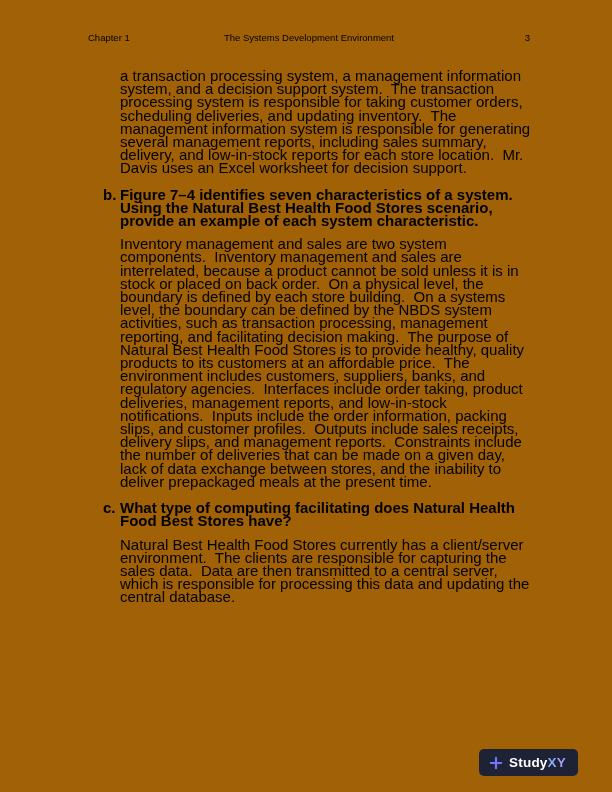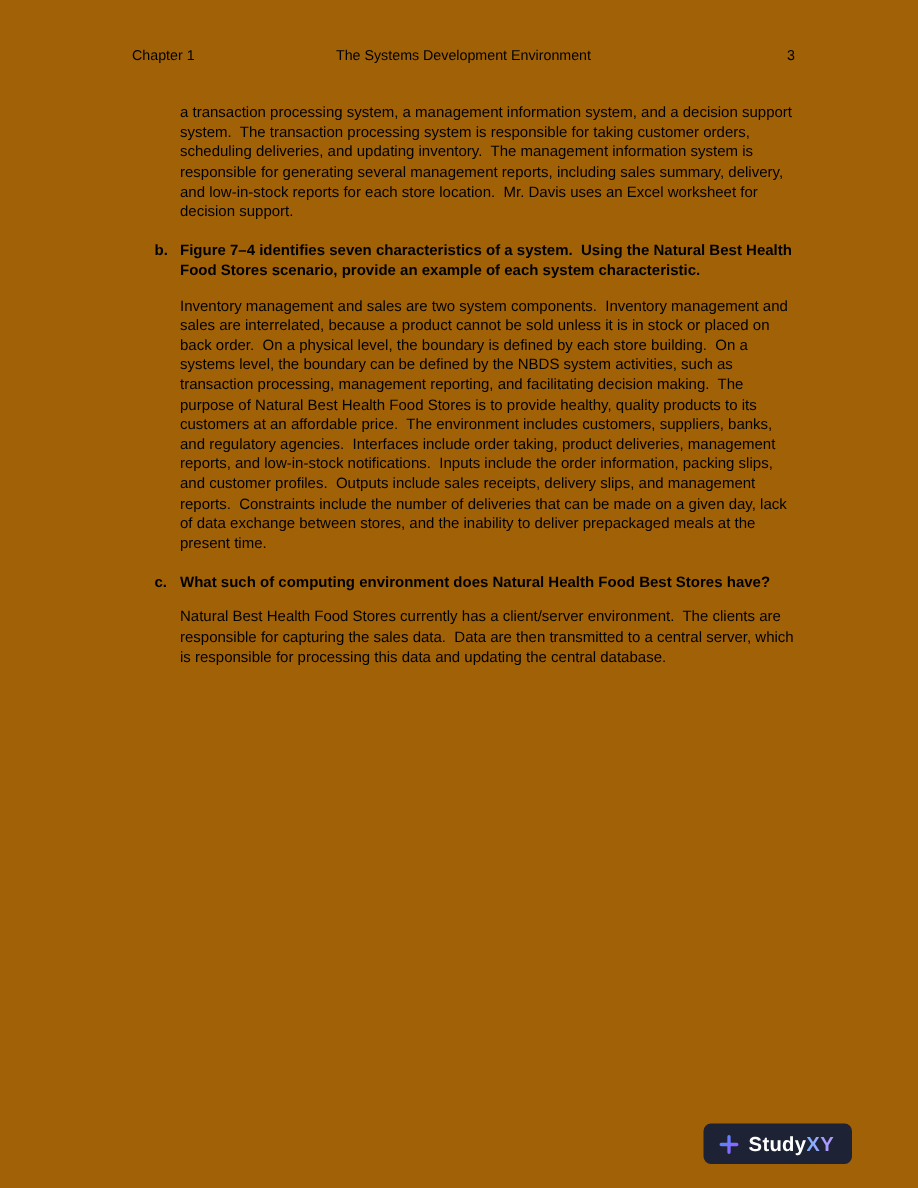--- a/index.html
+++ b/index.html
@@ -24,21 +24,21 @@
     line-height: 12px;
   }
   .page-header .hdr-left  { text-align: left; }
   .page-header .hdr-mid   { text-align: center; }
   .page-header .hdr-right { text-align: right; }
 
   .content {
     position: absolute;
     top: 69px; left: 120px;
     width: 411px;
-    font-size: 10px;
+    font-size: 15px;
     line-height: 13.2px;
   }
   .content p {
     margin: 0 0 13px 0;
     white-space: pre-wrap;
   }
   .item {
     display: flex;
     margin: 5px 0 5px -17px;
   }
@@ -48,21 +48,21 @@
     font-weight: bold;
   }
   .item-q {
     margin: 0 0 5px 0 !important;
     font-weight: bold;
   }
   .answer { margin-top: 0; }
 
   .logo {
     position: absolute;
-    right: 44px; bottom: 16px;
+    right: 34px; bottom: 16px;
     height: 27px;
     display: flex;
     align-items: center;
     gap: 6px;
     padding: 0 12px 0 10px;
     border-radius: 5px;
     justify-content: flex-end;
   }
   .logo .brand {
     font-size: 13.5px;
@@ -95,21 +95,21 @@
 
     <div class="item">
       <span class="item-label">b.</span>
       <p class="item-q">Figure 7–4 identifies seven characteristics of a system.  Using the Natural Best Health Food Stores scenario, provide an example of each system characteristic.</p>
     </div>
 
     <p class="answer">Inventory management and sales are two system components.  Inventory management and sales are interrelated, because a product cannot be sold unless it is in stock or placed on back order.  On a physical level, the boundary is defined by each store building.  On a systems level, the boundary can be defined by the NBDS system activities, such as transaction processing, management reporting, and facilitating decision making.  The purpose of Natural Best Health Food Stores is to provide healthy, quality products to its customers at an affordable price.  The environment includes customers, suppliers, banks, and regulatory agencies.  Interfaces include order taking, product deliveries, management reports, and low-in-stock notifications.  Inputs include the order information, packing slips, and customer profiles.  Outputs include sales receipts, delivery slips, and management reports.  Constraints include the number of deliveries that can be made on a given day, lack of data exchange between stores, and the inability to deliver prepackaged meals at the present time.</p>
 
     <div class="item">
       <span class="item-label">c.</span>
-      <p class="item-q">What such of computing environment does Natural Health Food Best Stores have?</p>
+      <p class="item-q">What type of computing facilitating does Natural Health Food Best Stores have?</p>
     </div>
 
     <p class="answer">Natural Best Health Food Stores currently has a client/server environment.  The clients are responsible for capturing the sales data.  Data are then transmitted to a central server, which is responsible for processing this data and updating the central database.</p>
 
   </main>
 
   <div class="logo" id="brand-logo" style="background: rgb(30, 34, 53);">
     <span style="display:flex;align-items:center;">
       <svg width="14" height="14" viewBox="0 0 14 14" aria-hidden="true">
         <defs>

